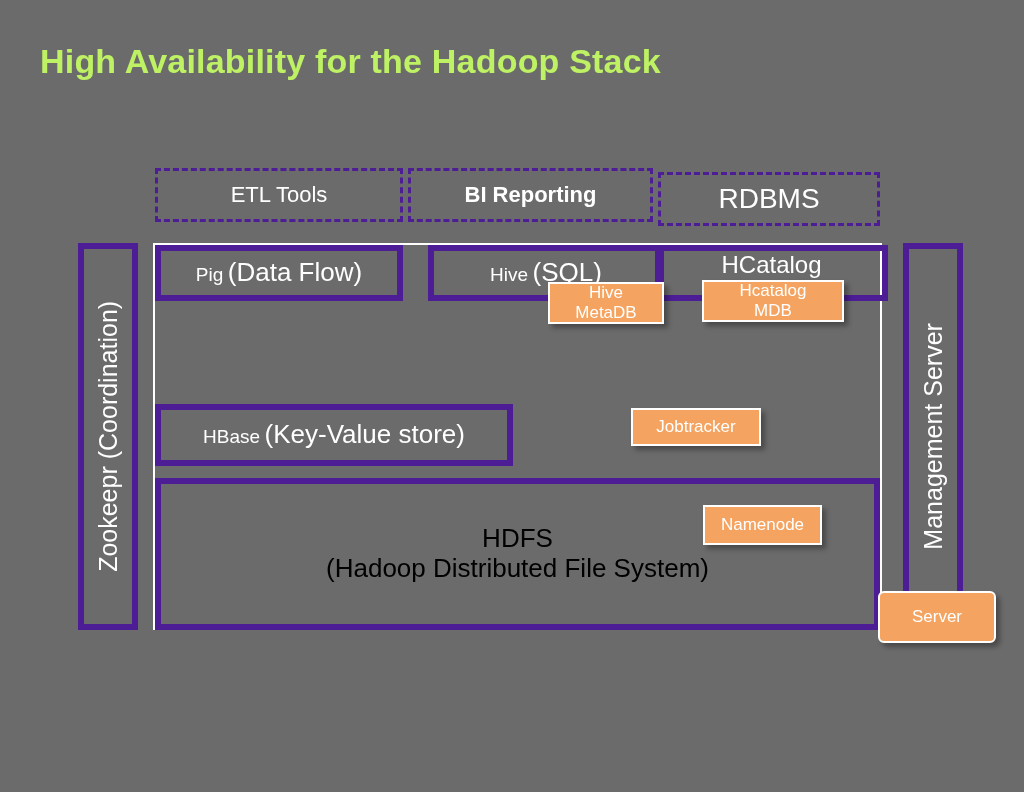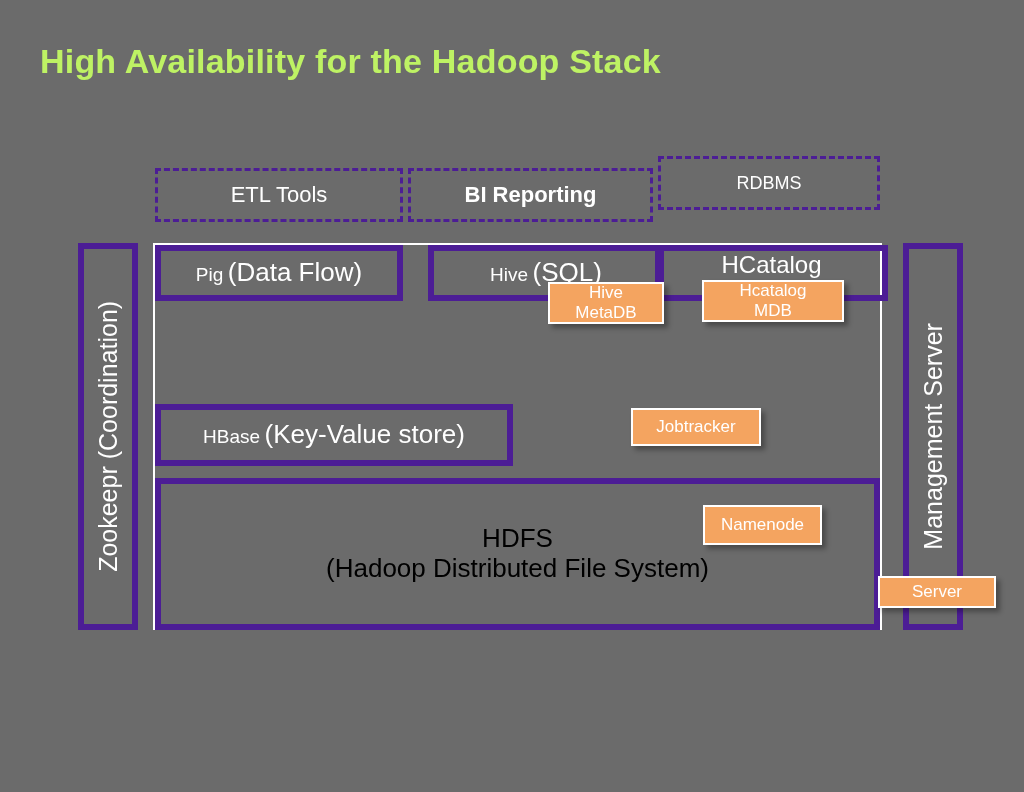--- a/index.html
+++ b/index.html
@@ -98,21 +98,21 @@
   <div class="title">High Availability for the Hadoop Stack</div>
 
   <div class="box dashed" style="left:155px; top:168px; width:248px; height:54px; font-size:22px;">
     <span>ETL Tools</span>
   </div>
 
   <div class="box dashed" style="left:408px; top:168px; width:245px; height:54px; font-size:22px;font-weight:bold;">
     <span>BI Reporting</span>
   </div>
 
-  <div class="box dashed" style="left:658px; top:156px; width:222px; height:54px; font-size:18px;">
+  <div class="box dashed" style="left:658px; top:172px; width:222px; height:54px; font-size:28px;">
     <span>RDBMS</span>
   </div>
 
   <div class="box" style="left:78px; top:243px; width:60px; height:387px;">
     <span class="vbox-label">Zookeepr (Coordination)</span>
   </div>
 
   <div class="box" style="left:903px; top:243px; width:60px; height:387px;">
     <span class="vbox-label">Management Server</span>
   </div>
@@ -161,17 +161,17 @@
   </div>
 
   <div class="badge" style="left:631px; top:408px; width:130px; height:38px;">
     <span>Jobtracker</span>
   </div>
 
   <div class="badge" style="left:703px; top:505px; width:119px; height:40px;">
     <span>Namenode</span>
   </div>
 
-  <div class="badge" style="left:878px; top:576px; width:118px; height:32px;">
+  <div class="badge" style="left:878px; top:591px; width:118px; height:52px;border-radius:6px;">
     <span>Server</span>
   </div>
 
 </div>
 
 </body></html>

